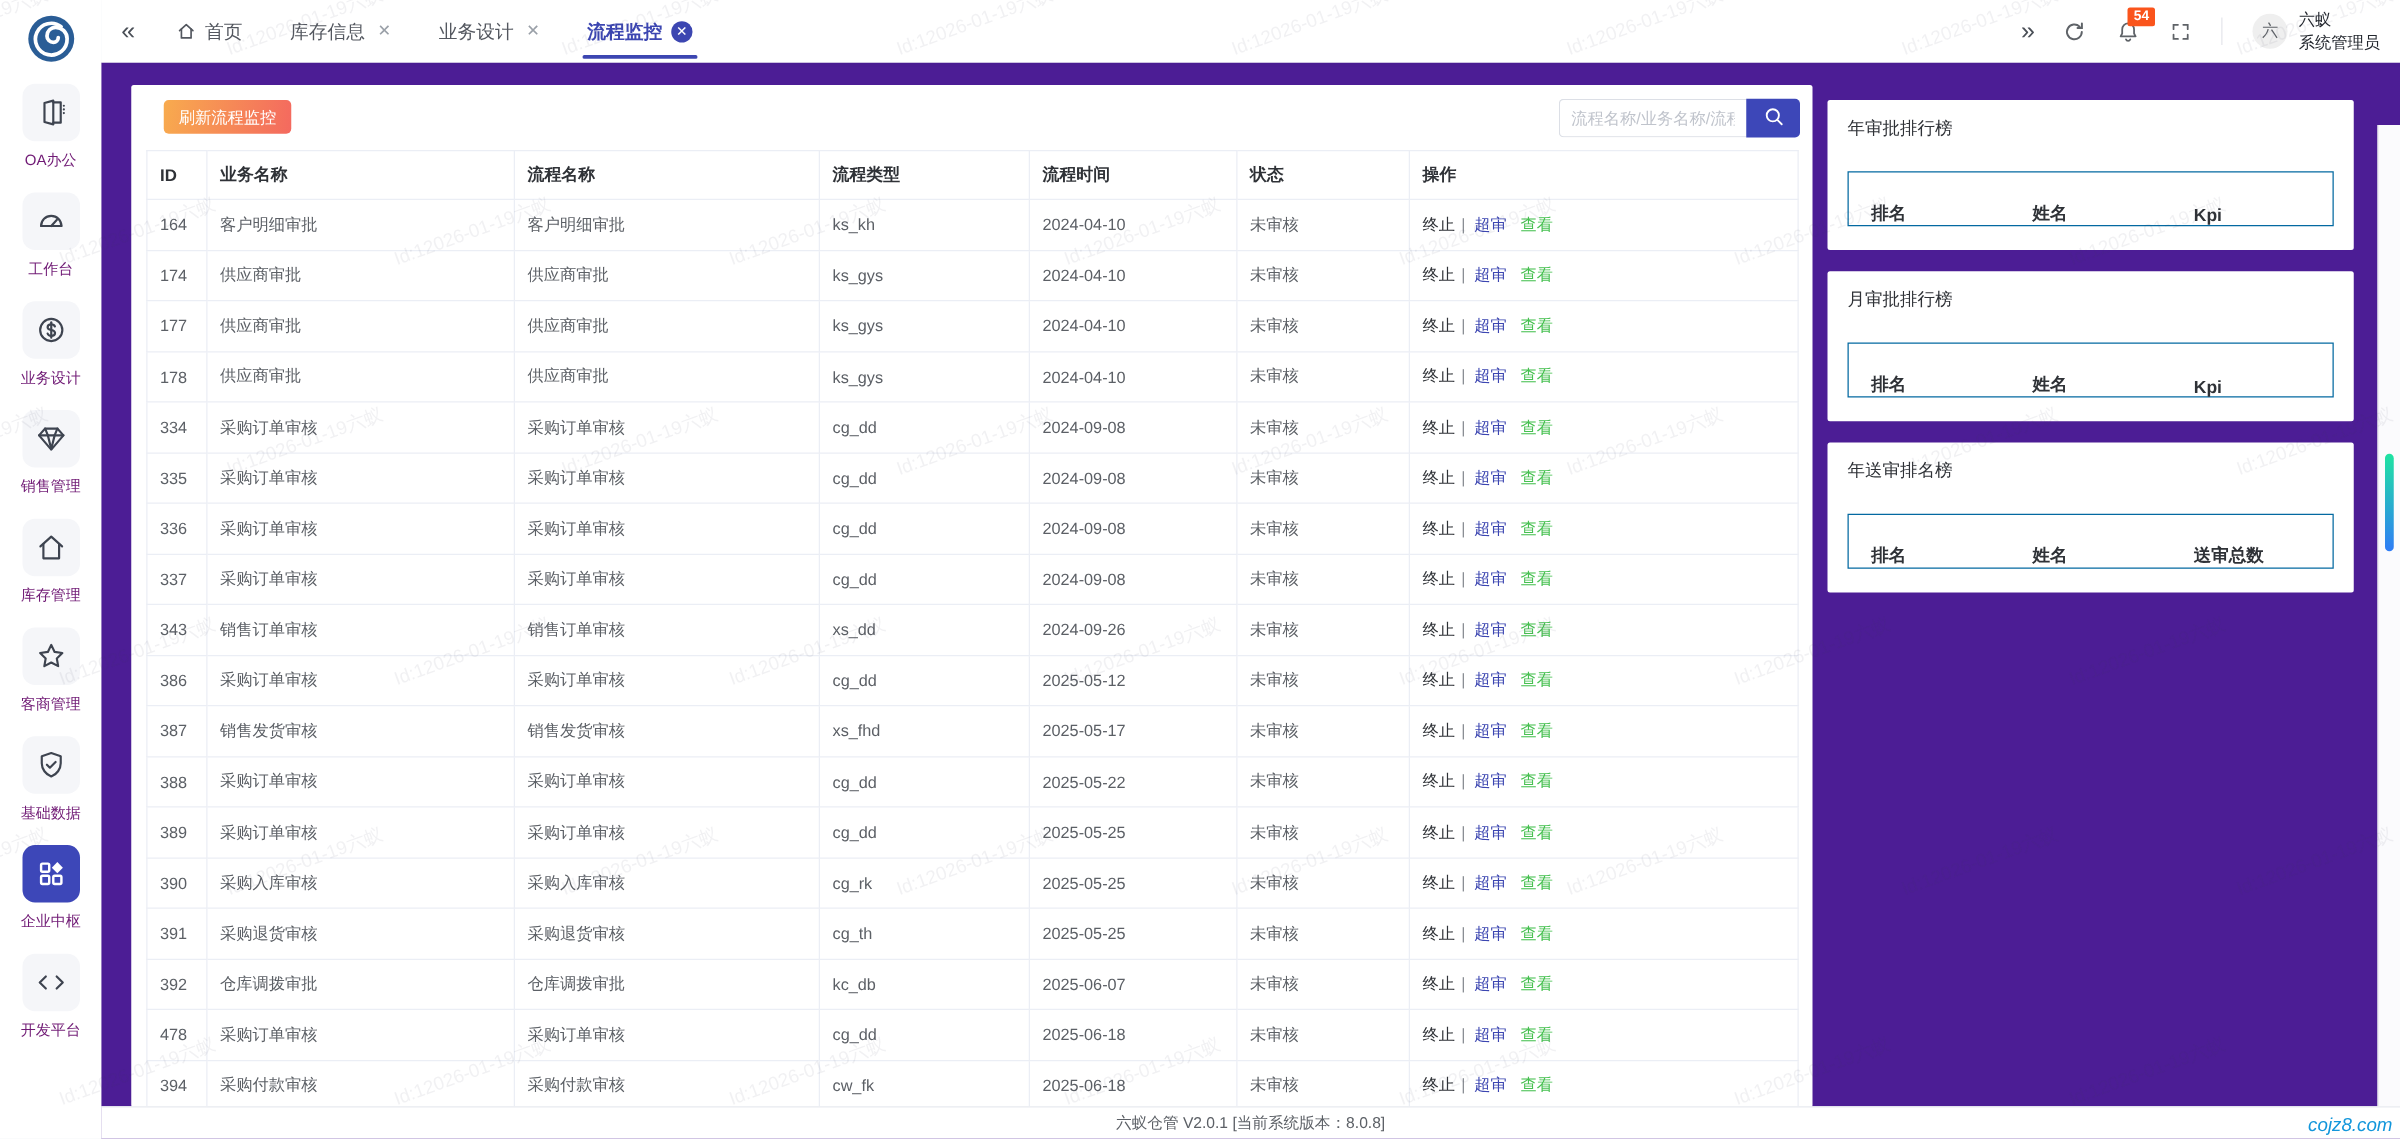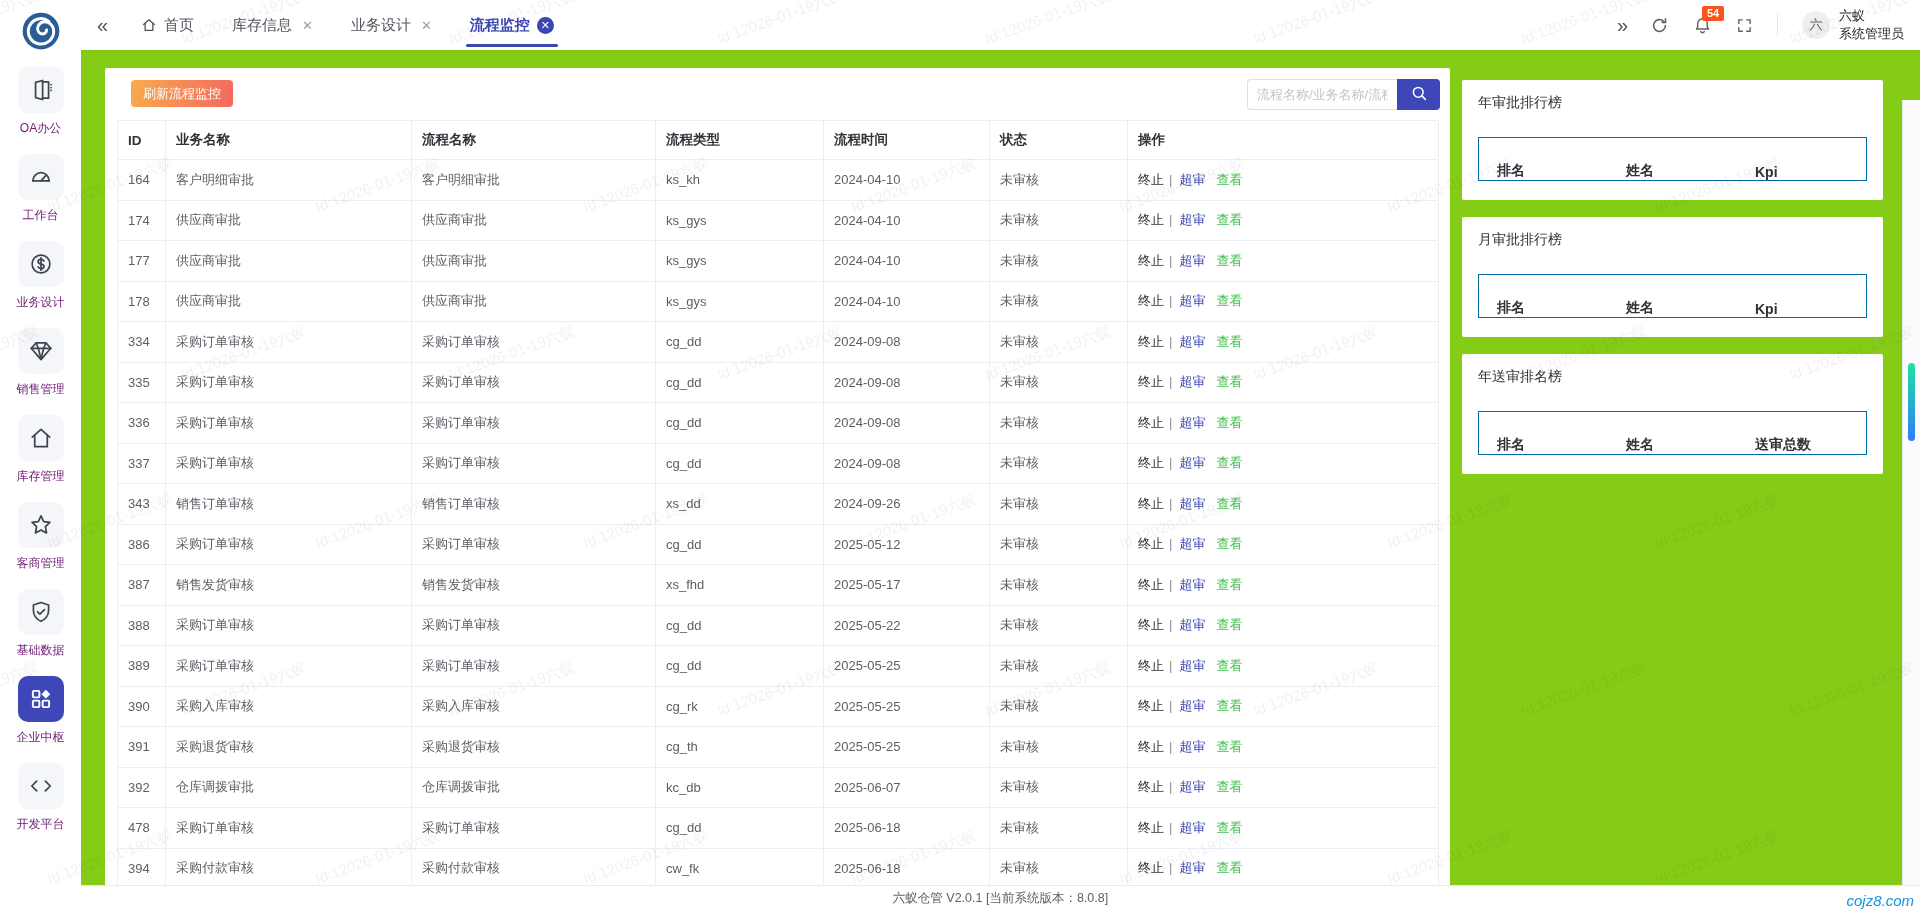--- a/index.html
+++ b/index.html
@@ -28,21 +28,21 @@
   .top-right{position:absolute;right:16px;top:0;height:50px;display:flex;align-items:center;gap:24px;}
   .tr-icon{color:#5f6368;display:flex;align-items:center;cursor:pointer;}
   .expand-btn{font-size:20px;color:#4a4f57;letter-spacing:-2px;}
   .bell-wrap{position:relative;}
   .badge{position:absolute;top:-10px;left:9px;background:#fa541c;color:#fff;font-size:11px;font-weight:bold;padding:1px 5px;border-radius:2px;line-height:13px;}
   .divider{width:1px;height:22px;background:#e5e6eb;}
   .user-wrap{display:flex;align-items:center;gap:9px;cursor:pointer;}
   .avatar{width:28px;height:28px;border-radius:50%;background:#efefef;color:#5f6368;font-size:13px;display:flex;align-items:center;justify-content:center;}
   .user-text{font-size:13px;color:#23272e;line-height:1.35;}
   
-  .content{position:absolute;left:81px;top:50px;right:0;bottom:0;background:#84cc16;}
+  .content{position:absolute;left:81px;top:50px;right:0;bottom:0;background:#4c1d95;}
   .main-card{position:absolute;left:24px;top:18px;width:1345px;bottom:25px;background:#fff;border-radius:2px;overflow:hidden;}
   .toolbar{position:relative;height:52px;}
   .refresh-btn{position:absolute;left:26px;top:12px;height:27px;line-height:27px;padding:0 12px;font-size:13px;color:#fff;background:linear-gradient(100deg,#f8ab4e,#f4695f);border:none;border-radius:4px;cursor:pointer;}
   .search-wrap{position:absolute;right:10px;top:11px;display:flex;}
   .search-input{width:150px;height:31px;box-sizing:border-box;border:1px solid #dcdfe6;border-right:none;border-radius:4px 0 0 4px;padding:0 9px;font-size:13px;color:#333;outline:none;font-family:inherit;}
   .search-input::placeholder{color:#c0c4cc;}
   .search-btn{width:43px;height:31px;background:#3d47b8;border:none;border-radius:0 4px 4px 0;display:flex;align-items:center;justify-content:center;cursor:pointer;}
   table.process-table{width:1321px;margin:0 12px;border-collapse:collapse;table-layout:fixed;font-size:13px;}
   .process-table th{height:38px;font-size:13.5px;font-weight:bold;color:#2f3237;text-align:left;padding:0 4px 0 10px;border:1px solid #ebeef5;background:#fff;white-space:nowrap;}
   .process-table td{height:39.5px;color:#5c6066;padding:0 4px 0 10px;border:1px solid #ebeef5;white-space:nowrap;overflow:hidden;}

